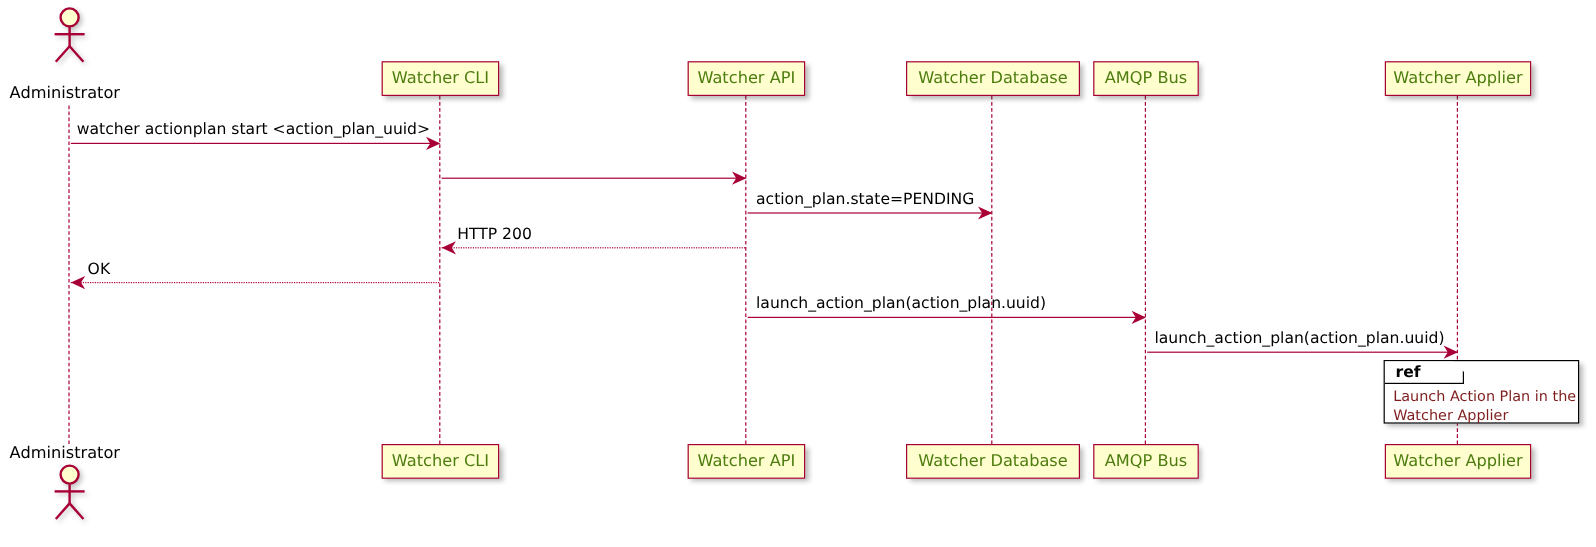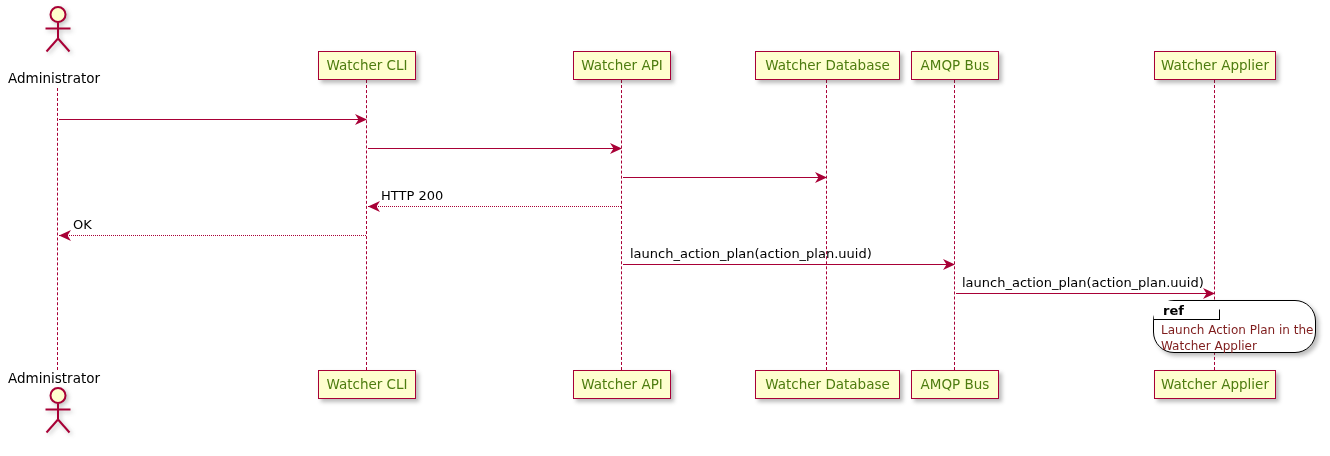--- a/index.html
+++ b/index.html
@@ -167,32 +167,34 @@
     <div class="participant" style="left: 911px; top: 51px; width: 88px; height: 29px;">AMQP Bus</div>
     <div class="participant" style="left: 911px; top: 370px; width: 88px; height: 29px;">AMQP Bus</div>
     <div class="participant" style="left: 1154px; top: 51px; width: 122px; height: 29px;">Watcher Applier</div>
     <div class="participant" style="left: 1154px; top: 370px; width: 122px; height: 29px;">Watcher Applier</div>
     <div class="msg-line" style="left: 59px; top: 119px; width: 307px;"></div>
     <div class="arrow-head" style="left: 355px; top: 113.5px;">
       <svg width="12" height="11" viewBox="0 0 12 11">
         <polygon points="0,0 12,5.5 0,11 3.5,5.5" fill="#A80036"></polygon>
       </svg>
     </div>
+    <div class="msg-label" style="left: 64px; top: 101px;">watcher actionplan start &lt;action_plan_uuid&gt;</div>
     <div class="msg-line" style="left: 368px; top: 148px; width: 253px;"></div>
     <div class="arrow-head" style="left: 610px; top: 142.5px;">
       <svg width="12" height="11" viewBox="0 0 12 11">
         <polygon points="0,0 12,5.5 0,11 3.5,5.5" fill="#A80036"></polygon>
       </svg>
     </div>
     <div class="msg-line" style="left: 623px; top: 177px; width: 203px;"></div>
     <div class="arrow-head" style="left: 815px; top: 171.5px;">
       <svg width="12" height="11" viewBox="0 0 12 11">
         <polygon points="0,0 12,5.5 0,11 3.5,5.5" fill="#A80036"></polygon>
       </svg>
     </div>
+    <div class="msg-label" style="left: 630px; top: 159px;">action_plan.state=PENDING</div>
     <div class="msg-line dotted" style="left: 368px; top: 206px; width: 253px;"></div>
     <div class="arrow-head" style="left: 368px; top: 200.5px;">
       <svg width="12" height="11" viewBox="0 0 12 11">
         <polygon points="12,0 0,5.5 12,11 8.5,5.5" fill="#A80036"></polygon>
       </svg>
     </div>
     <div class="msg-label" style="left: 381px; top: 188px;">HTTP 200</div>
     <div class="msg-line dotted" style="left: 59px; top: 235px; width: 307px;"></div>
     <div class="arrow-head" style="left: 59px; top: 229.5px;">
       <svg width="12" height="11" viewBox="0 0 12 11">
@@ -207,21 +209,21 @@
       </svg>
     </div>
     <div class="msg-label" style="left: 630px; top: 246px;">launch_action_plan(action_plan.uuid)</div>
     <div class="msg-line" style="left: 956px; top: 293px; width: 258px;"></div>
     <div class="arrow-head" style="left: 1203px; top: 287.5px;">
       <svg width="12" height="11" viewBox="0 0 12 11">
         <polygon points="0,0 12,5.5 0,11 3.5,5.5" fill="#A80036"></polygon>
       </svg>
     </div>
     <div class="msg-label" style="left: 962px; top: 275px;">launch_action_plan(action_plan.uuid)</div>
-    <div class="ref-box" style="left: 1153px; top: 300px; width: 163px; height: 53px; border-radius: 21px;">
+    <div class="ref-box" style="left: 1153px; top: 300px; width: 163px; height: 53px;">
       <div class="ref-tab" style="width: 66px;"></div>
       <div class="ref-tab-label">ref</div>
       <div class="ref-body">
         <span class="ref-body-line">Launch Action Plan in the</span>
         <span class="ref-body-line">Watcher Applier</span>
       </div>
     </div>
   </div>
 
 </body></html>

